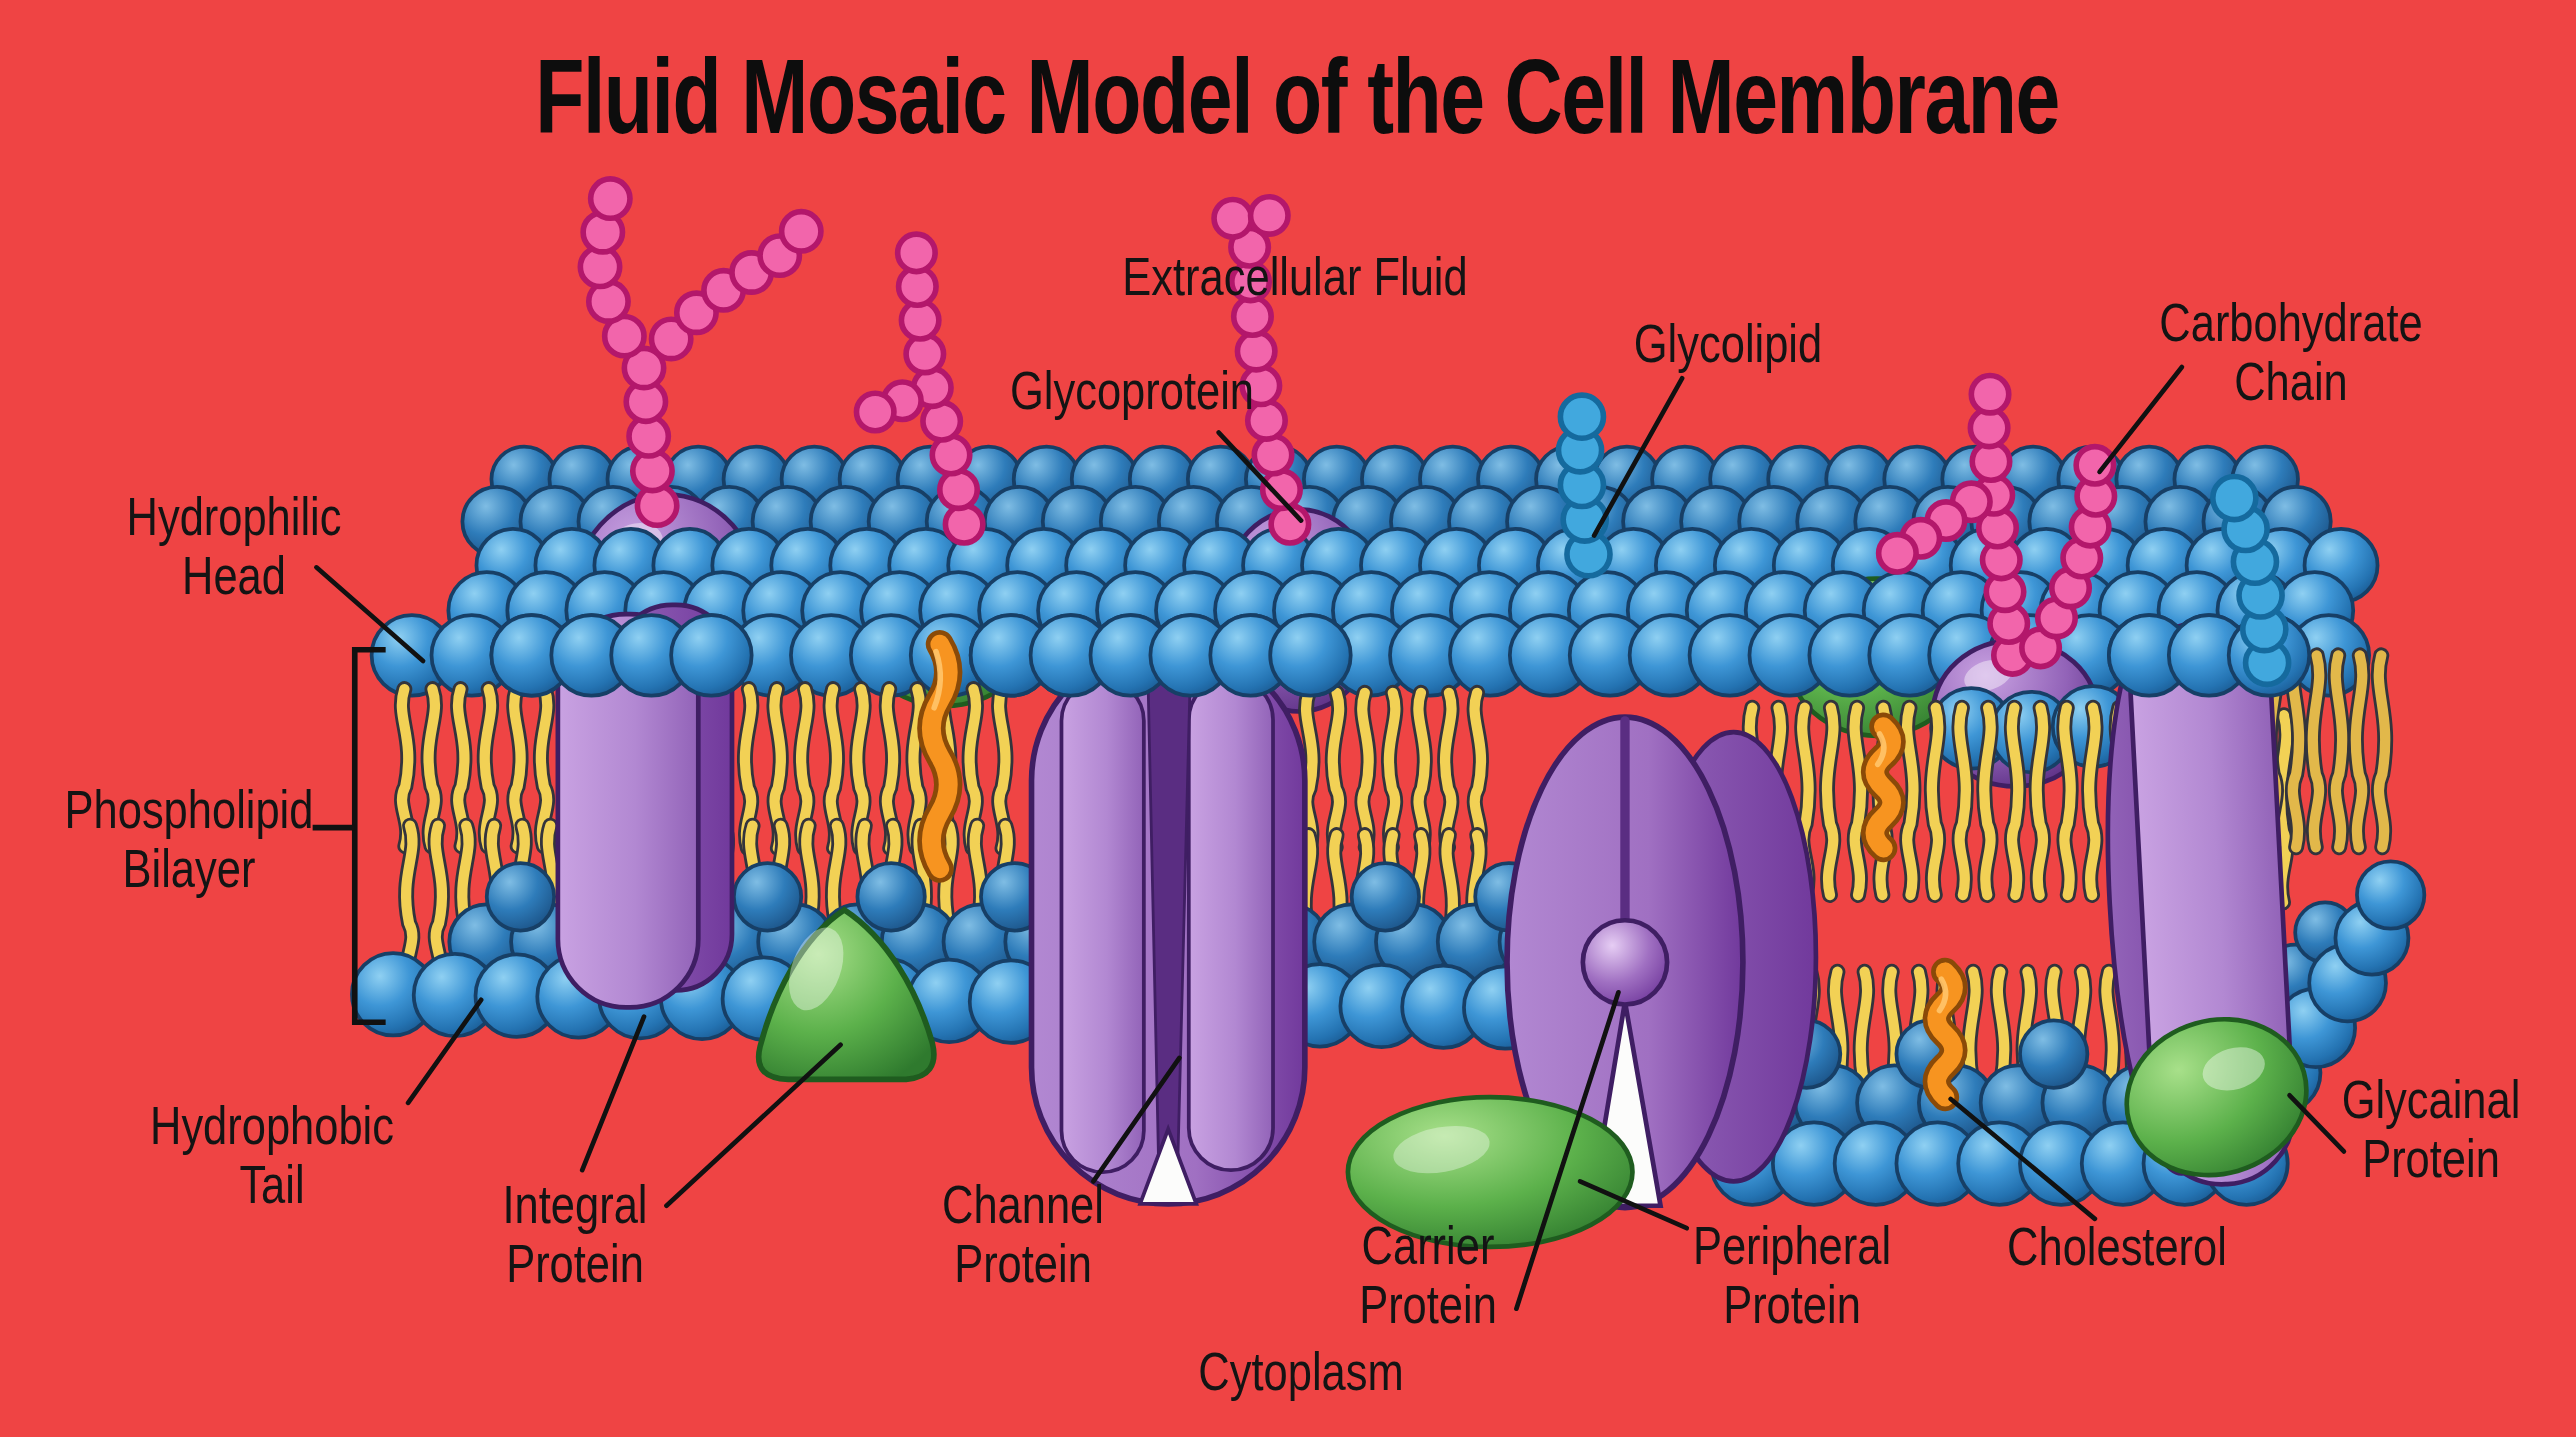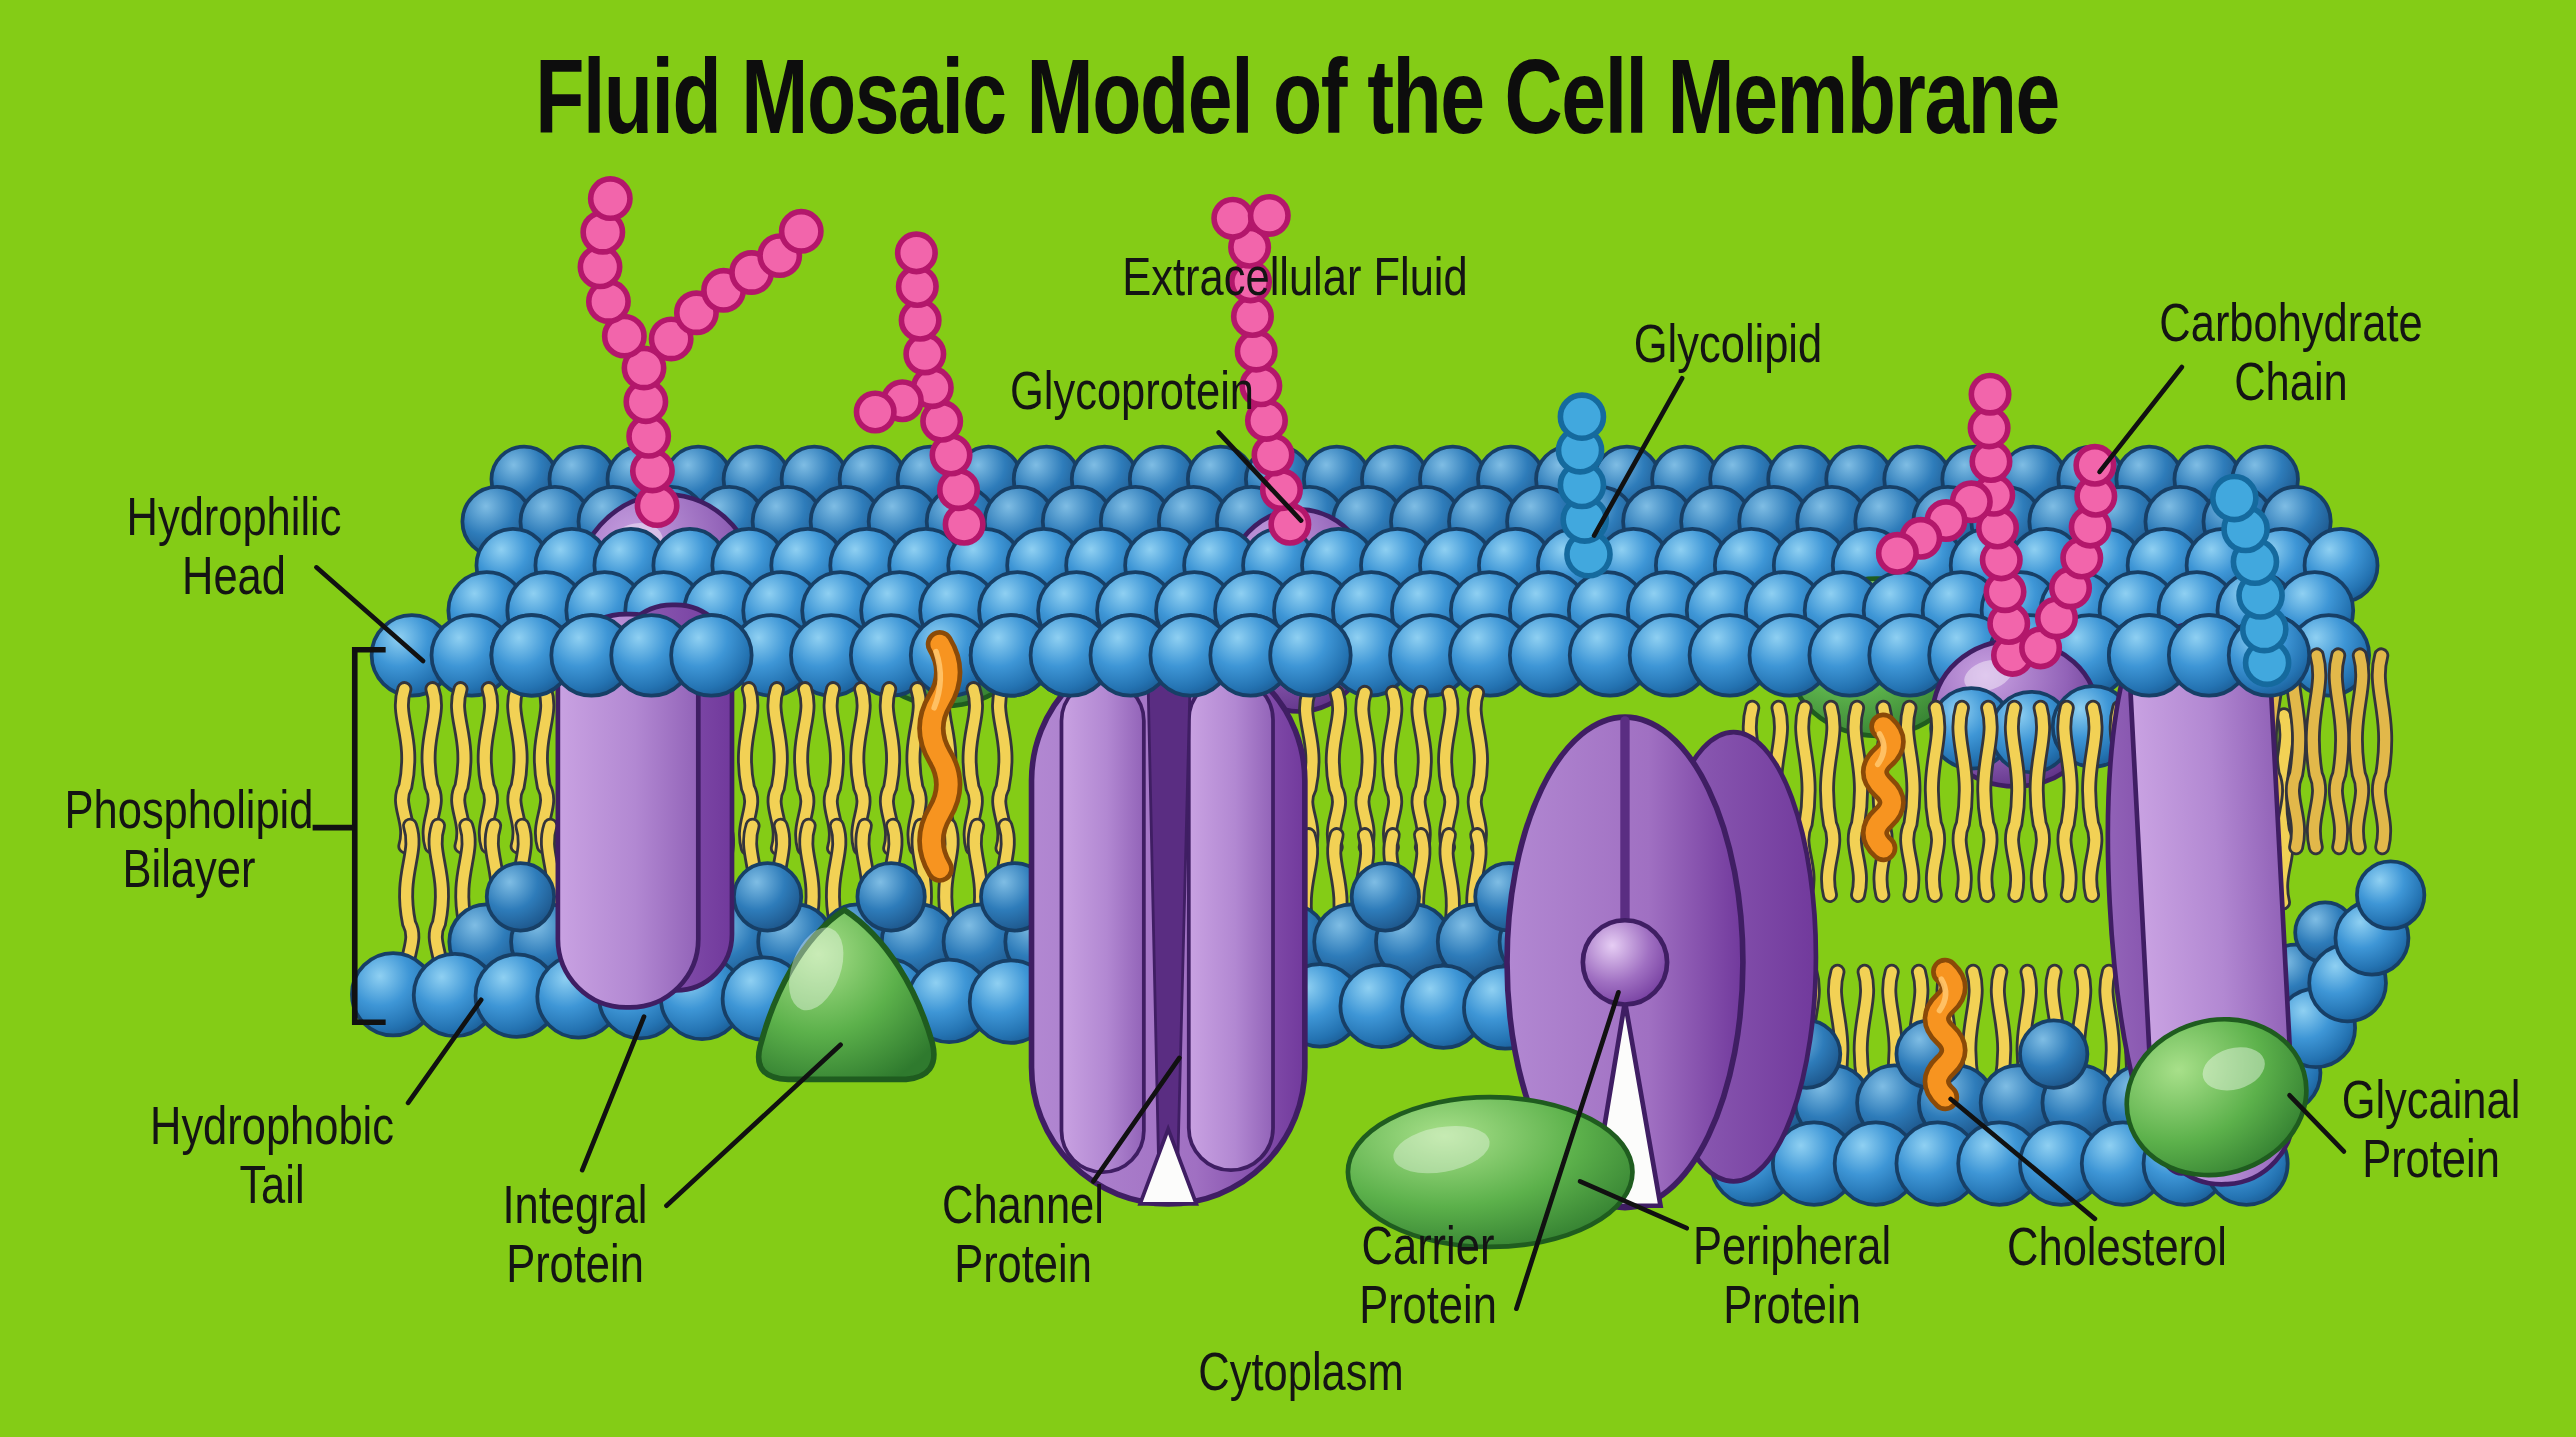--- a/index.html
+++ b/index.html
@@ -1,19 +1,19 @@
 <!DOCTYPE html>
 <html style="font-size:15px"><head>
 <meta charset="utf-8">
 <style>
   html,body{margin:0;padding:0;background:#ffffff;}
   #stage{
     position:relative;
     width:2576px;height:1438px;
-    background:#84cc16;
+    background:#ef4444;
     font-family:"Liberation Sans", sans-serif;
     overflow:hidden;
   }
   #scene{position:absolute;left:0;top:0;}
   .lbl{
     position:absolute;
     transform:translate(-50%,-50%) scaleX(0.82);
     text-align:center;
     white-space:pre-line;
     color:#141414;

